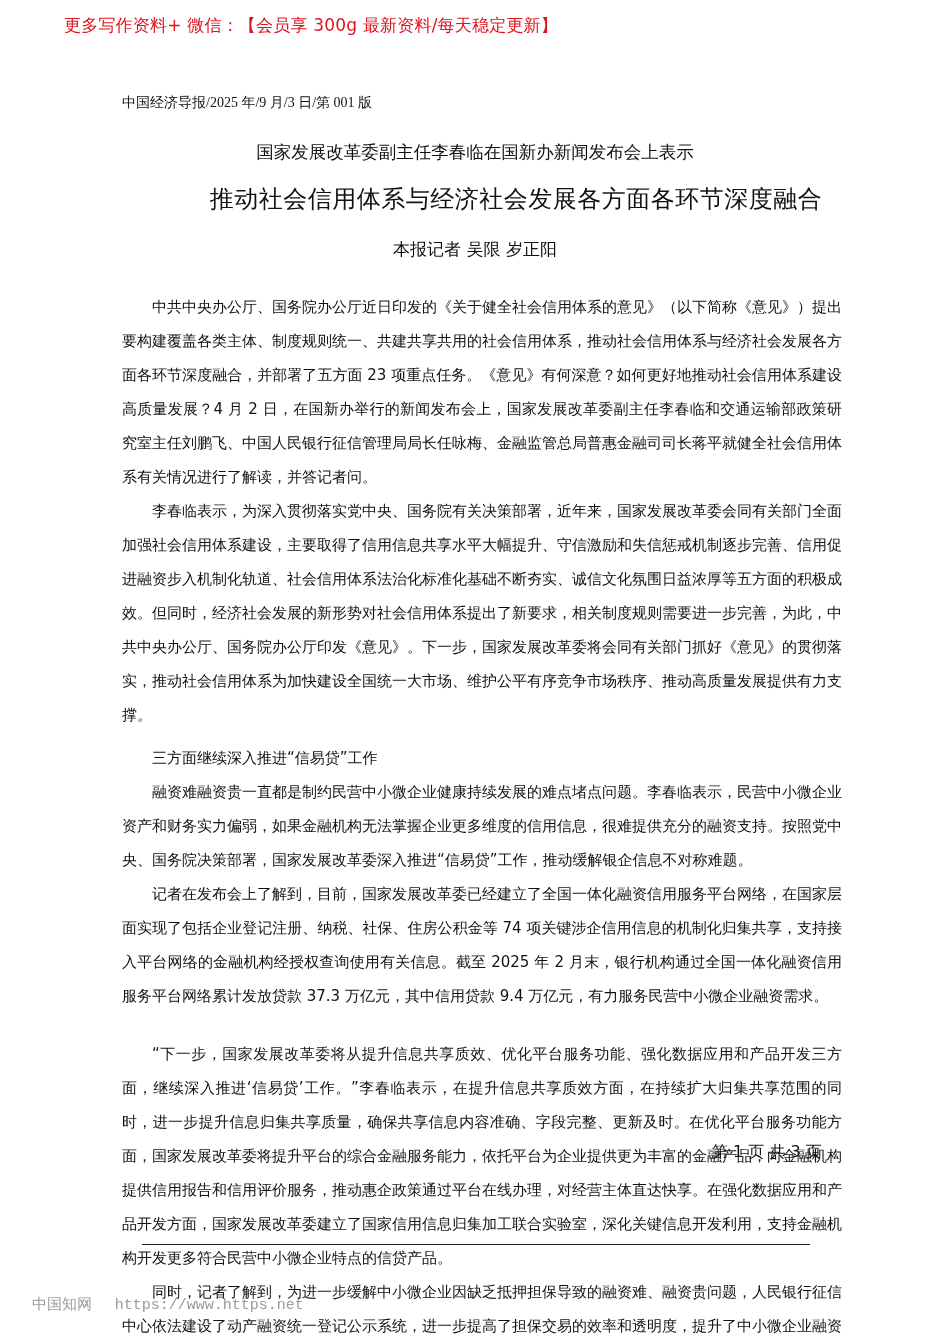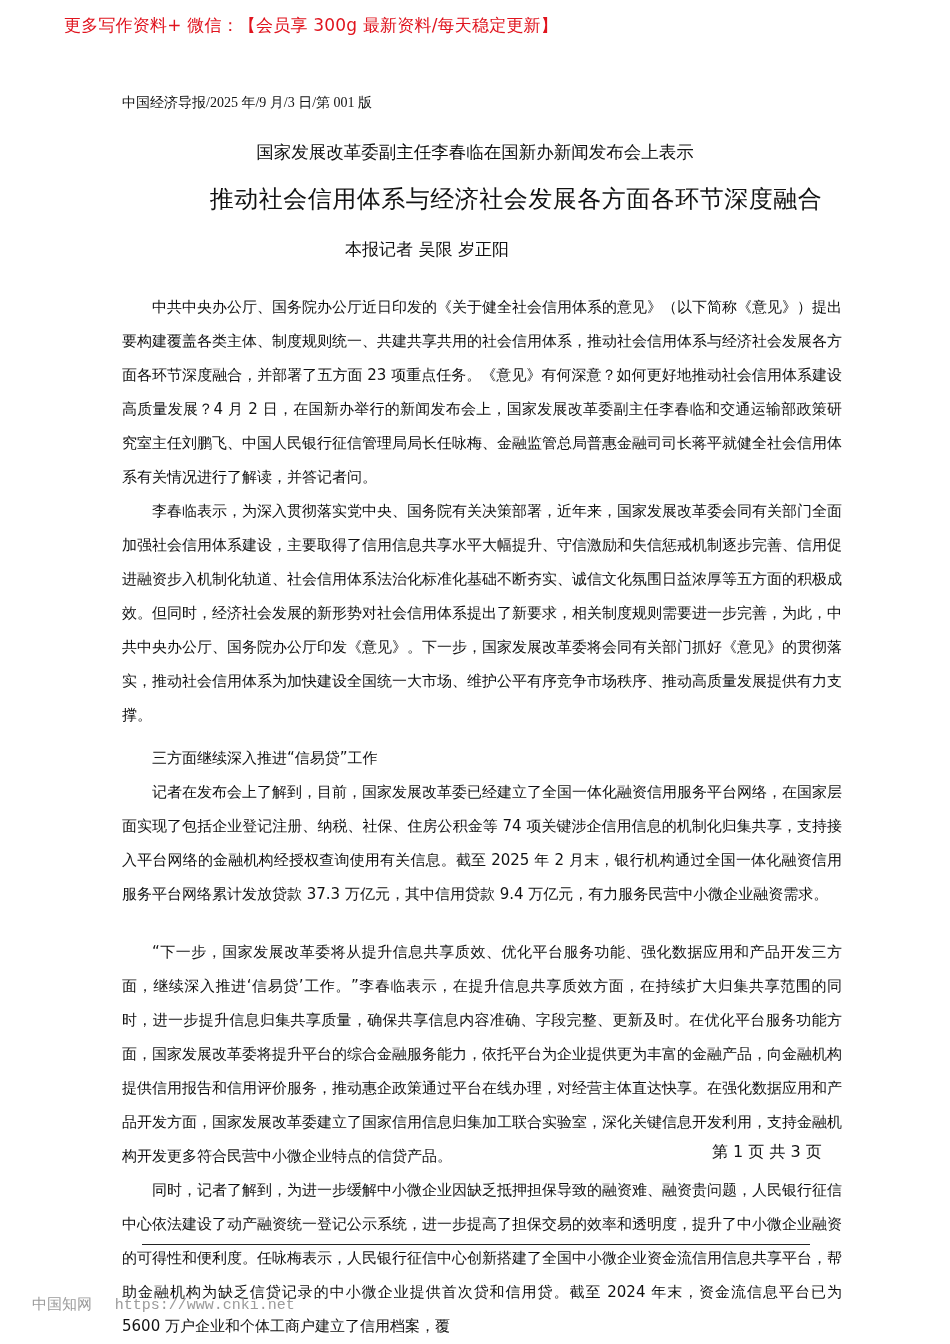--- a/index.html
+++ b/index.html
@@ -19,21 +19,21 @@
     .kicker {
       position: absolute; left: 0; width: 950px; top: 140px; text-align: center;
       font-size: 17.5px; color: #111;
     }
     .headline {
       position: absolute; left: 0; width: 950px; top: 183px; text-align: center;
       font-size: 24px; color: #111; letter-spacing: 0.5px;
     }
     .byline {
       position: absolute; left: 0; width: 854px; top: 238px; text-align: center;
-      font-size: 17px; color: #111;
+      font-size: 17px; color: #111; padding-left: 48px;
     }
     .article {
       position: absolute; left: 122px; top: 290px; width: 720px;
       font-size: 15px; line-height: 34px; color: #111;
     }
     .article p { margin: 0; text-indent: 2em; text-align: justify; }
     .article p.subhead { text-indent: 2em; margin-top: 9px; }
     .article p.gap { margin-top: 24px; }
     .pagenum {
       position: absolute; left: 712px; top: 1142px;
@@ -60,25 +60,26 @@
 <div class="kicker">国家发展改革委副主任李春临在国新办新闻发布会上表示</div>
 
 <h1 class="headline" style="margin:0;font-weight:normal;padding-left:41px;">推动社会信用体系与经济社会发展各方面各环节深度融合</h1>
 
 <div class="byline">本报记者  吴限  岁正阳</div>
 
 <div class="article">
   <p>中共中央办公厅、国务院办公厅近日印发的《关于健全社会信用体系的意见》（以下简称《意见》）提出要构建覆盖各类主体、制度规则统一、共建共享共用的社会信用体系，推动社会信用体系与经济社会发展各方面各环节深度融合，并部署了五方面 23 项重点任务。《意见》有何深意？如何更好地推动社会信用体系建设高质量发展？4 月 2 日，在国新办举行的新闻发布会上，国家发展改革委副主任李春临和交通运输部政策研究室主任刘鹏飞、中国人民银行征信管理局局长任咏梅、金融监管总局普惠金融司司长蒋平就健全社会信用体系有关情况进行了解读，并答记者问。</p>
   <p>李春临表示，为深入贯彻落实党中央、国务院有关决策部署，近年来，国家发展改革委会同有关部门全面加强社会信用体系建设，主要取得了信用信息共享水平大幅提升、守信激励和失信惩戒机制逐步完善、信用促进融资步入机制化轨道、社会信用体系法治化标准化基础不断夯实、诚信文化氛围日益浓厚等五方面的积极成效。但同时，经济社会发展的新形势对社会信用体系提出了新要求，相关制度规则需要进一步完善，为此，中共中央办公厅、国务院办公厅印发《意见》。下一步，国家发展改革委将会同有关部门抓好《意见》的贯彻落实，推动社会信用体系为加快建设全国统一大市场、维护公平有序竞争市场秩序、推动高质量发展提供有力支撑。</p>
   <p class="subhead">三方面继续深入推进“信易贷”工作</p>
+  <p>融资难融资贵一直都是制约民营中小微企业健康持续发展的难点堵点问题。李春临表示，民营中小微企业资产和财务实力偏弱，如果金融机构无法掌握企业更多维度的信用信息，很难提供充分的融资支持。按照党中央、国务院决策部署，国家发展改革委深入推进“信易贷”工作，推动缓解银企信息不对称难题。</p>
   <p>记者在发布会上了解到，目前，国家发展改革委已经建立了全国一体化融资信用服务平台网络，在国家层面实现了包括企业登记注册、纳税、社保、住房公积金等 74 项关键涉企信用信息的机制化归集共享，支持接入平台网络的金融机构经授权查询使用有关信息。截至 2025 年 2 月末，银行机构通过全国一体化融资信用服务平台网络累计发放贷款 37.3 万亿元，其中信用贷款 9.4 万亿元，有力服务民营中小微企业融资需求。</p>
   <p class="gap">“下一步，国家发展改革委将从提升信息共享质效、优化平台服务功能、强化数据应用和产品开发三方面，继续深入推进‘信易贷’工作。”李春临表示，在提升信息共享质效方面，在持续扩大归集共享范围的同时，进一步提升信息归集共享质量，确保共享信息内容准确、字段完整、更新及时。在优化平台服务功能方面，国家发展改革委将提升平台的综合金融服务能力，依托平台为企业提供更为丰富的金融产品，向金融机构提供信用报告和信用评价服务，推动惠企政策通过平台在线办理，对经营主体直达快享。在强化数据应用和产品开发方面，国家发展改革委建立了国家信用信息归集加工联合实验室，深化关键信息开发利用，支持金融机构开发更多符合民营中小微企业特点的信贷产品。</p>
   <p>同时，记者了解到，为进一步缓解中小微企业因缺乏抵押担保导致的融资难、融资贵问题，人民银行征信中心依法建设了动产融资统一登记公示系统，进一步提高了担保交易的效率和透明度，提升了中小微企业融资的可得性和便利度。任咏梅表示，人民银行征信中心创新搭建了全国中小微企业资金流信用信息共享平台，帮助金融机构为缺乏信贷记录的中小微企业提供首次贷和信用贷。截至 2024 年末，资金流信息平台已为 5600 万户企业和个体工商户建立了信用档案，覆</p>
 </div>
 
 <div class="pagenum">第 1 页 共 3 页</div>
 
 <div class="rule"></div>
 
 <div class="watermark">
   <span class="site">中国知网</span>
-  <span class="url">https://www.cnki.net</span>
+  <span class="url">https://www.https.net</span>
 </div>
 
 </body></html>

